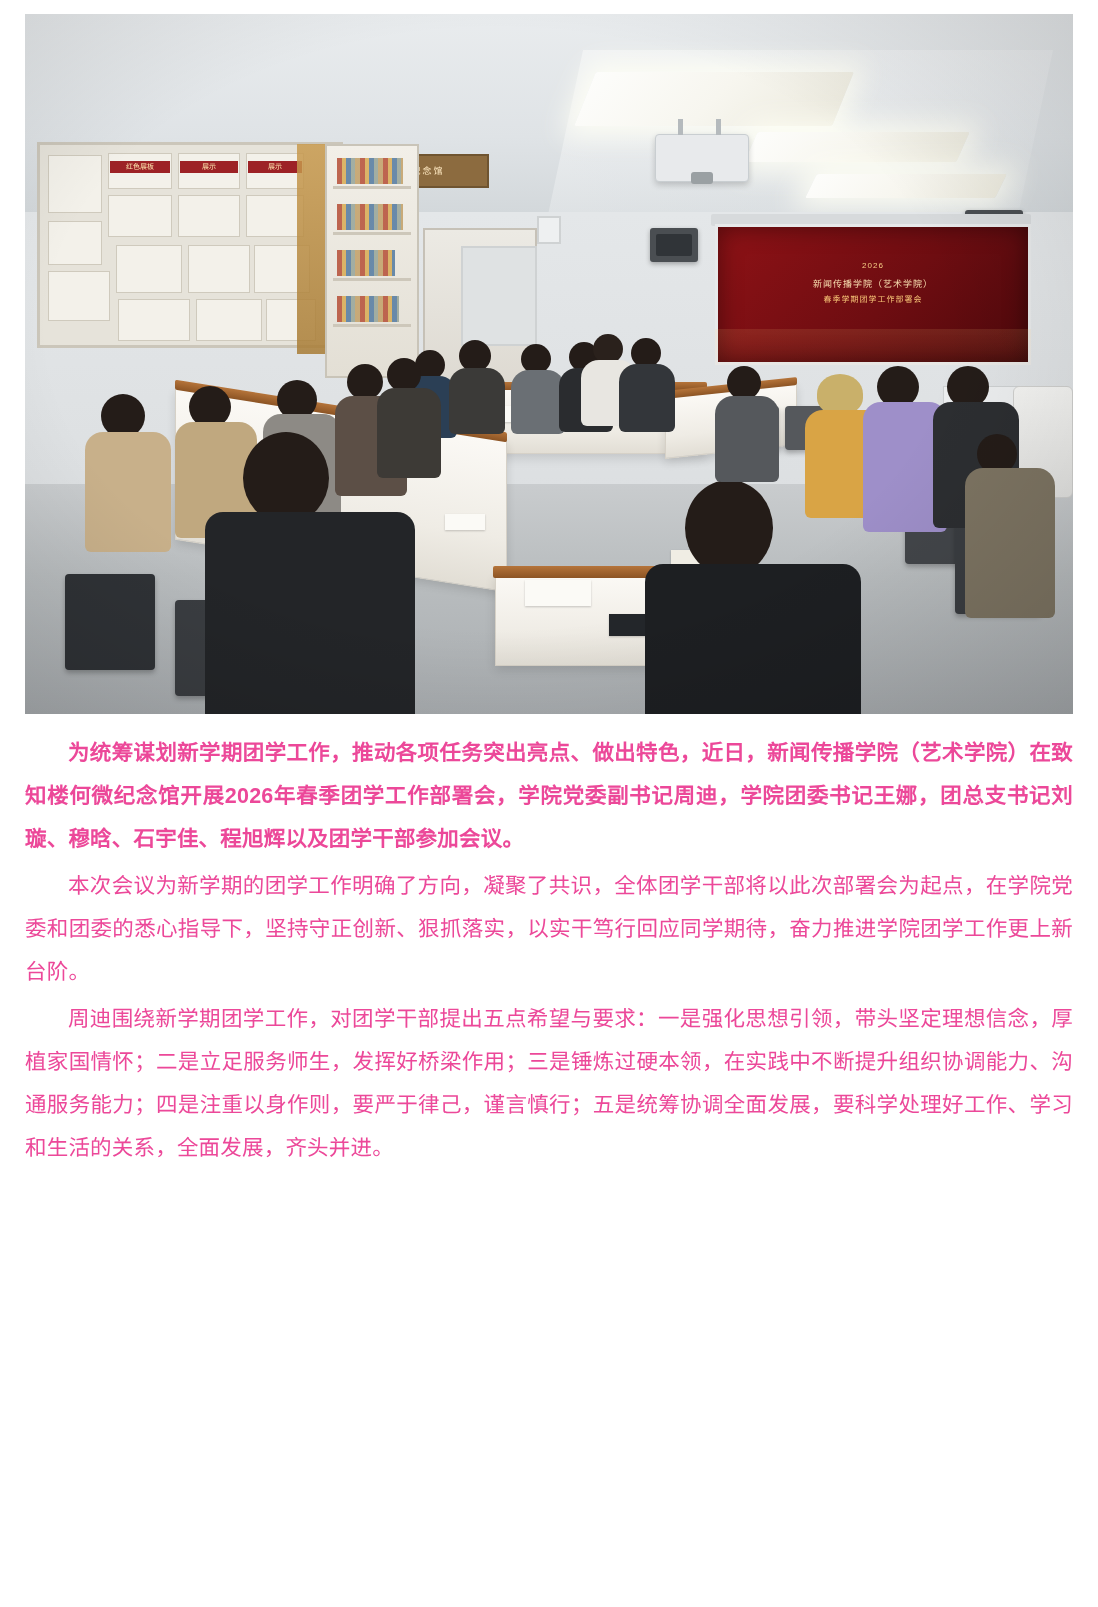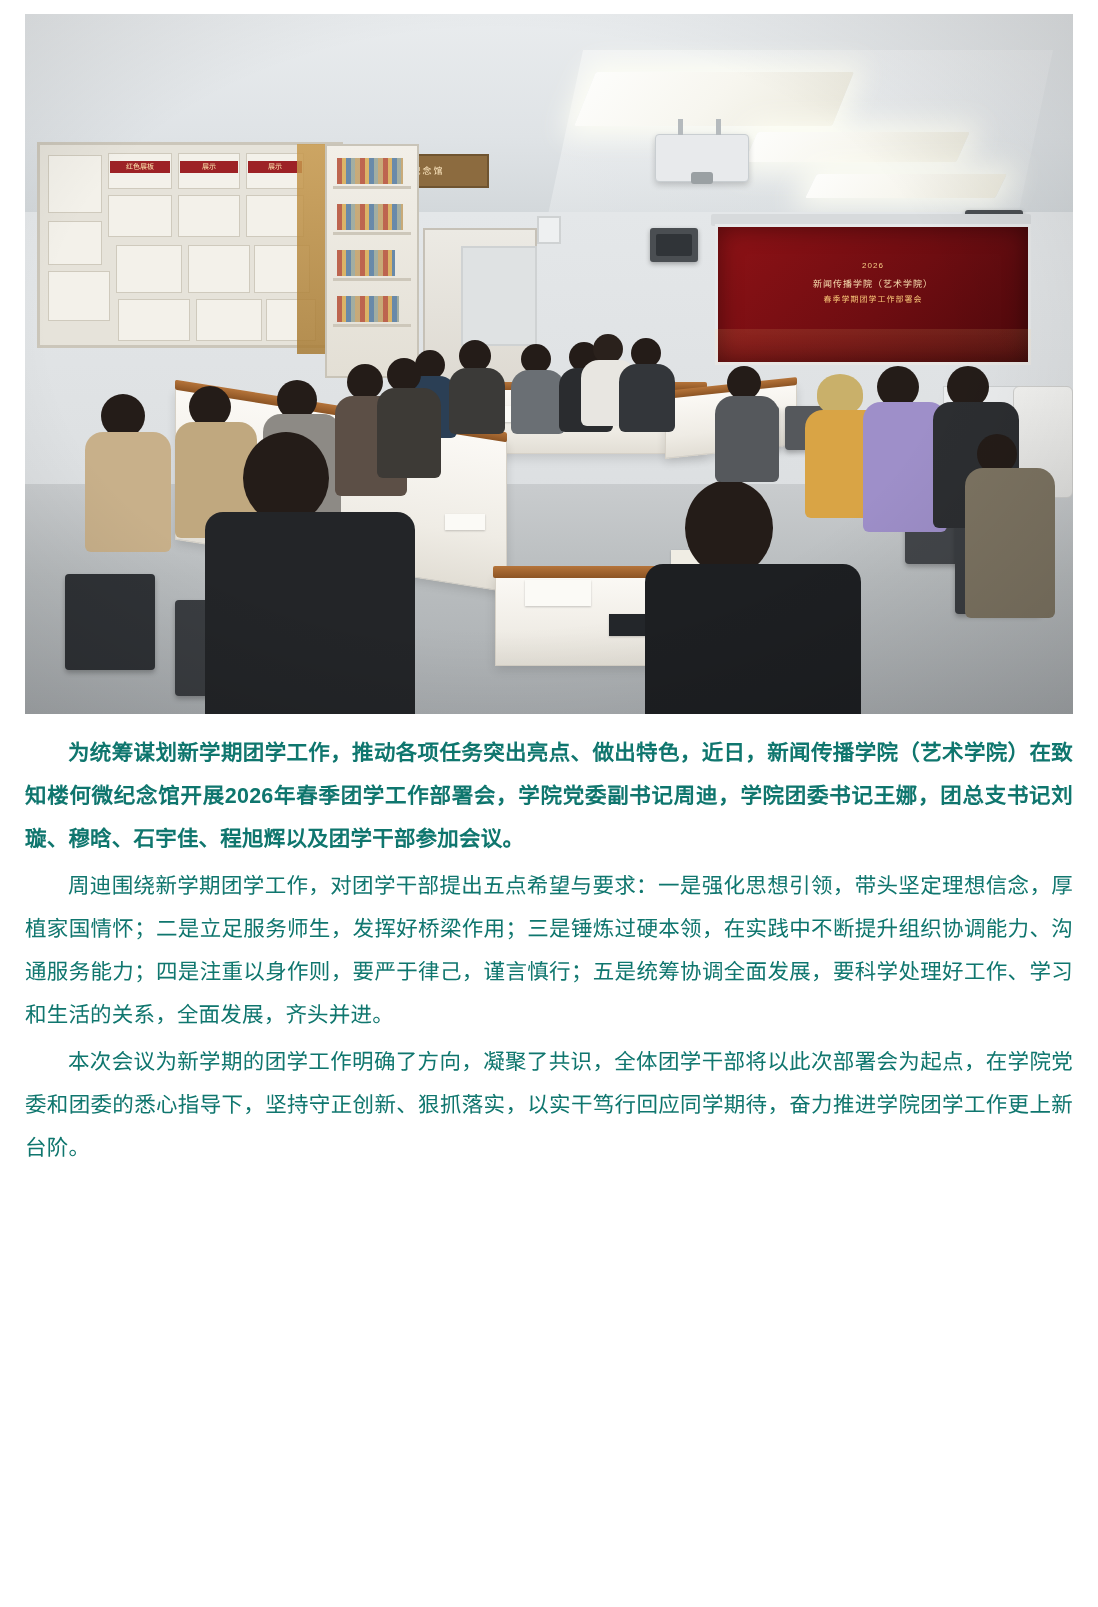--- a/index.html
+++ b/index.html
@@ -204,21 +204,21 @@
     margin: 18px auto 0 auto;
   }
   .article p {
     margin: 0 0 4px 0;
     font-size: 21.5px;
     line-height: 43px;
     text-align: justify;
     text-justify: inter-ideograph;
     letter-spacing: 0.2px;
     text-indent: 2em;
-    color: #0f766e;
+    color: #ec4899;
   }
   .article p.lead {
     font-weight: bold;
   }
 </style>
 </head>
 <body>
 
 <div class="page">
 
@@ -393,17 +393,17 @@
         <div class="p-head" style="left:12px; top:0;  width:34px; height:34px;"></div>
         <div class="p-body" style="left:0;   top:30px; width:64px; height:86px; background:#55585c;"></div>
       </div>
 
       <div class="vignette"></div>
     </div>
   </figure>
 
   <div class="article">
     <p class="lead">为统筹谋划新学期团学工作，推动各项任务突出亮点、做出特色，近日，新闻传播学院（艺术学院）在致知楼何微纪念馆开展2026年春季团学工作部署会，学院党委副书记周迪，学院团委书记王娜，团总支书记刘璇、穆晗、石宇佳、程旭辉以及团学干部参加会议。</p>
+    <p>本次会议为新学期的团学工作明确了方向，凝聚了共识，全体团学干部将以此次部署会为起点，在学院党委和团委的悉心指导下，坚持守正创新、狠抓落实，以实干笃行回应同学期待，奋力推进学院团学工作更上新台阶。</p>
     <p>周迪围绕新学期团学工作，对团学干部提出五点希望与要求：一是强化思想引领，带头坚定理想信念，厚植家国情怀；二是立足服务师生，发挥好桥梁作用；三是锤炼过硬本领，在实践中不断提升组织协调能力、沟通服务能力；四是注重以身作则，要严于律己，谨言慎行；五是统筹协调全面发展，要科学处理好工作、学习和生活的关系，全面发展，齐头并进。</p>
-    <p>本次会议为新学期的团学工作明确了方向，凝聚了共识，全体团学干部将以此次部署会为起点，在学院党委和团委的悉心指导下，坚持守正创新、狠抓落实，以实干笃行回应同学期待，奋力推进学院团学工作更上新台阶。</p>
   </div>
 
 </div>
 
 </body></html>

